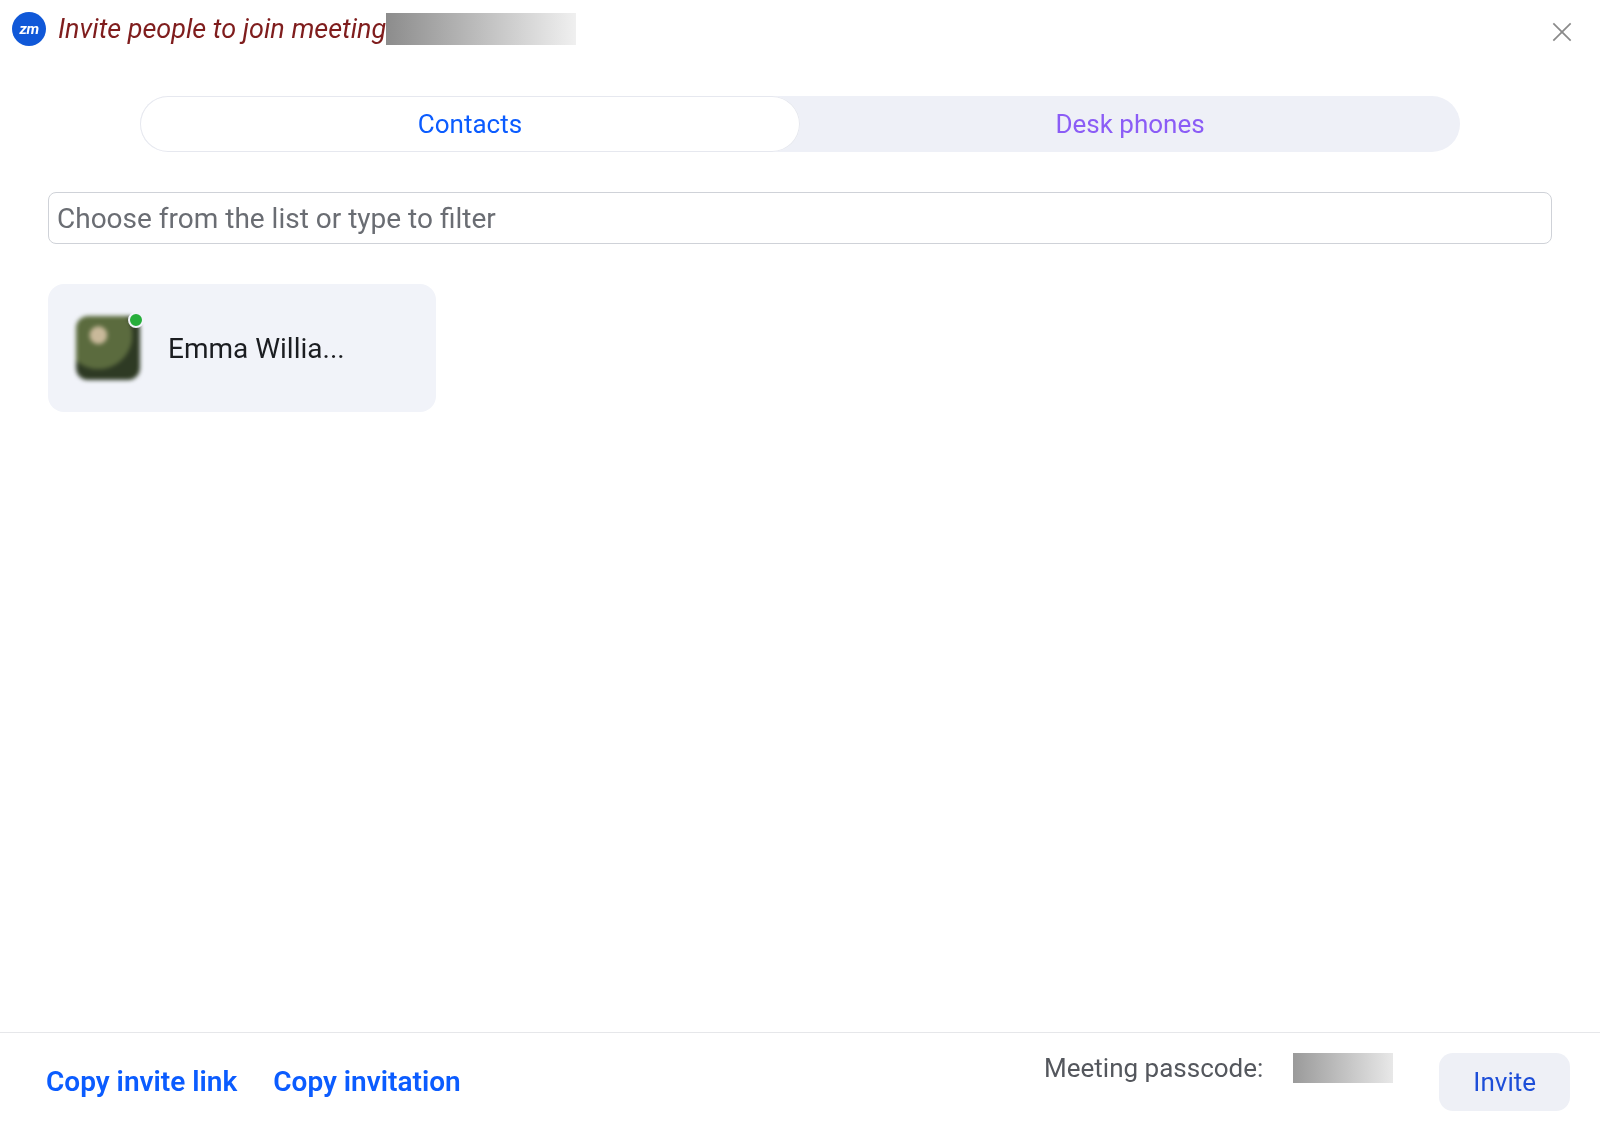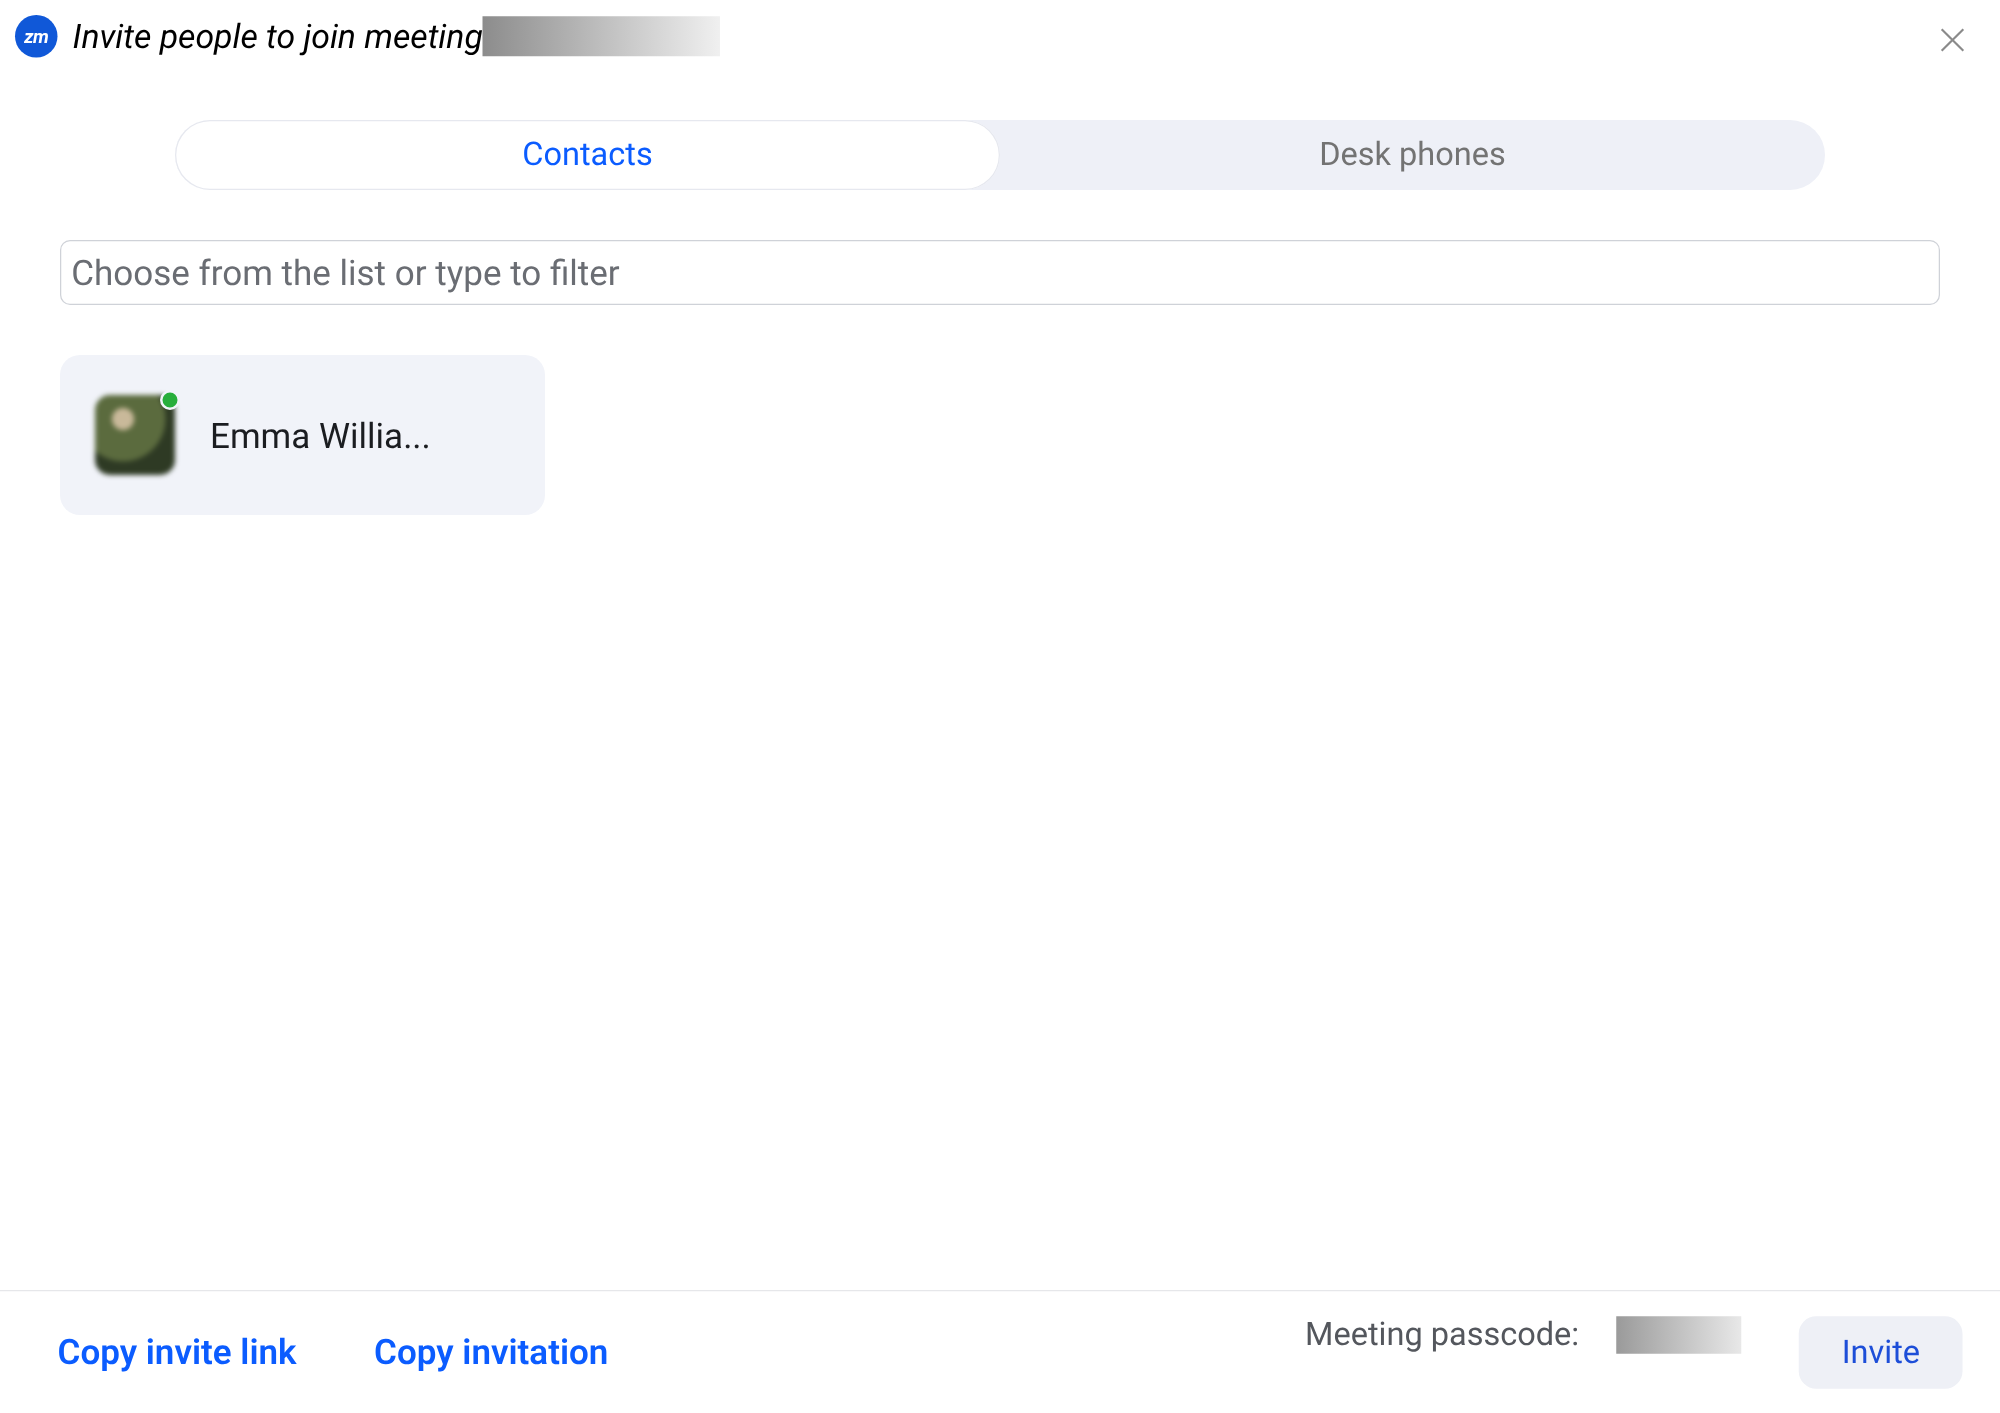--- a/index.html
+++ b/index.html
@@ -37,21 +37,21 @@
       justify-content: center;
       color: #fff;
       font-size: 15px;
       font-weight: 700;
       letter-spacing: -0.5px;
       margin-right: 12px;
       flex-shrink: 0;
     }
     .title-text {
       font-size: 27px;
-      color: #000000;
+      color: #7f1d1d;
       font-weight: 400;
       white-space: nowrap;
     }
     .title-redacted {
       display: inline-block;
       width: 190px;
       height: 32px;
       background: linear-gradient(90deg, #8c8c8c 0%, #f0f0f0 100%);
       vertical-align: middle;
       margin-left: 0px;
@@ -81,21 +81,21 @@
       border-radius: 28px;
       height: 56px;
       width: 100%;
     }
     .tab {
       flex: 1;
       display: flex;
       align-items: center;
       justify-content: center;
       font-size: 26px;
-      color: #737373;
+      color: #8b5cf6;
       cursor: pointer;
       border-radius: 28px;
     }
     .tab.active {
       background: #ffffff;
       color: #0b5cff;
       font-weight: 400;
       box-shadow: 0 0 0 1px #e6e8ef inset;
     }
     .search-wrap {
@@ -161,21 +161,21 @@
     }
     .footer {
       border-top: 1px solid #e6e7ea;
       height: 98px;
       display: flex;
       align-items: center;
       padding: 0 30px 0 46px;
     }
     .footer-left {
       display: flex;
-      gap: 62px;
+      gap: 36px;
     }
     .footer-link {
       font-size: 28px;
       font-weight: 600;
       color: #0b5cff;
       cursor: pointer;
     }
     .footer-right {
       margin-left: auto;
       display: flex;

